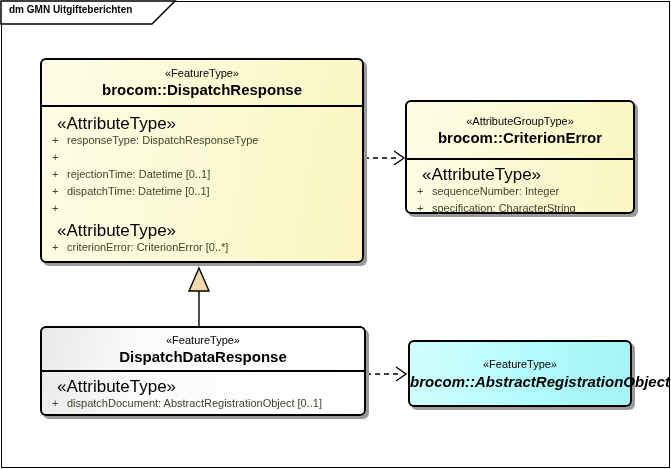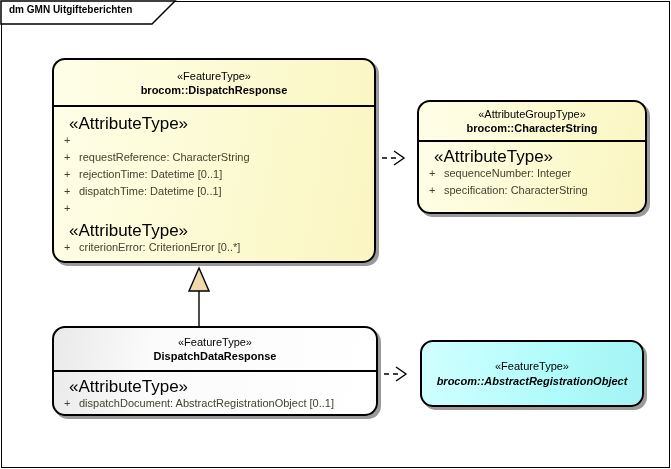--- a/index.html
+++ b/index.html
@@ -17,35 +17,34 @@
   }
   .frame-tab-svg { position: absolute; left: 0; top: 0; }
   .frame-title {
     position: absolute; left: 9px; top: 4px; width: 150px;
     font-size: 10px; font-weight: bold; color: #000;
     white-space: nowrap;
   }
   .uml-class {
     position: absolute;
     border: 2px solid #000000;
-    border-radius: 13px;
+    border-radius: 6px;
     box-shadow: 3px 3px 0 #9a9a9a;
-    margin-left: 12px;
   }
   .fill-yellow { background: linear-gradient(100deg, #fefee8 0%, #fcfad2 55%, #faf5c0 100%); }
   .fill-gray   { background: linear-gradient(100deg, #e9e9e9 0%, #fbfbfb 30%, #ffffff 100%); }
   .fill-cyan   { background: linear-gradient(100deg, #d2ffff 0%, #b0fbfb 60%, #a5f3f5 100%); }
   .class-header {
     border-bottom: 2px solid #000000;
     text-align: center;
     display: flex; flex-direction: column; justify-content: center;
     gap: 2px;
   }
   .stereo { font-size: 11px; color: #000; }
-  .class-name { font-size: 11px; font-weight: bold; color: #000; }
+  .class-name { font-size: 15px; font-weight: bold; color: #000; }
   .class-name.abstract { font-style: italic; }
   .class-body { padding: 8px 6px 0 6px; }
   .section-stereo {
     font-size: 17px; color: #000;
     padding-left: 9px; line-height: 17px;
   }
   .attr-row {
     display: flex; line-height: 17px;
     font-size: 11px; color: #43432f;
     white-space: nowrap;
@@ -92,24 +91,24 @@
 
 <div class="uml-class fill-yellow" style="left:40px; top:58px; width:324px; height:205px;">
   <div class="class-header" style="height:47px;">
     <div class="stereo">«FeatureType»</div>
     <div class="class-name">brocom::DispatchResponse</div>
   </div>
   <div class="class-body">
     <div class="section-stereo">«AttributeType»</div>
     <div class="attr-row">
       <span class="attr-vis">+</span>
+      <span>responseType: DispatchResponseType</span>
     </div>
     <div class="attr-row">
       <span class="attr-vis">+</span>
-      <span>requestReference: CharacterString</span>
     </div>
     <div class="attr-row">
       <span class="attr-vis">+</span>
       <span>rejectionTime: Datetime [0..1]</span>
     </div>
     <div class="attr-row">
       <span class="attr-vis">+</span>
       <span>dispatchTime: Datetime [0..1]</span>
     </div>
     <div class="attr-row">
@@ -117,23 +116,23 @@
     </div>
     <div class="section-stereo gap-above">«AttributeType»</div>
     <div class="attr-row">
       <span class="attr-vis">+</span>
       <span>criterionError: CriterionError [0..*]</span>
     </div>
   </div>
 </div>
 
 <div class="uml-class fill-yellow" style="left:405px; top:100px; width:230px; height:114px;">
-  <div class="class-header" style="height:40px;">
+  <div class="class-header" style="height:58px;">
     <div class="stereo">«AttributeGroupType»</div>
-    <div class="class-name">brocom::CharacterString</div>
+    <div class="class-name">brocom::CriterionError</div>
   </div>
   <div class="class-body" style="padding-top:6px;">
     <div class="section-stereo">«AttributeType»</div>
     <div class="attr-row">
       <span class="attr-vis">+</span>
       <span>sequenceNumber: Integer</span>
     </div>
     <div class="attr-row">
       <span class="attr-vis">+</span>
       <span>specification: CharacterString</span>

